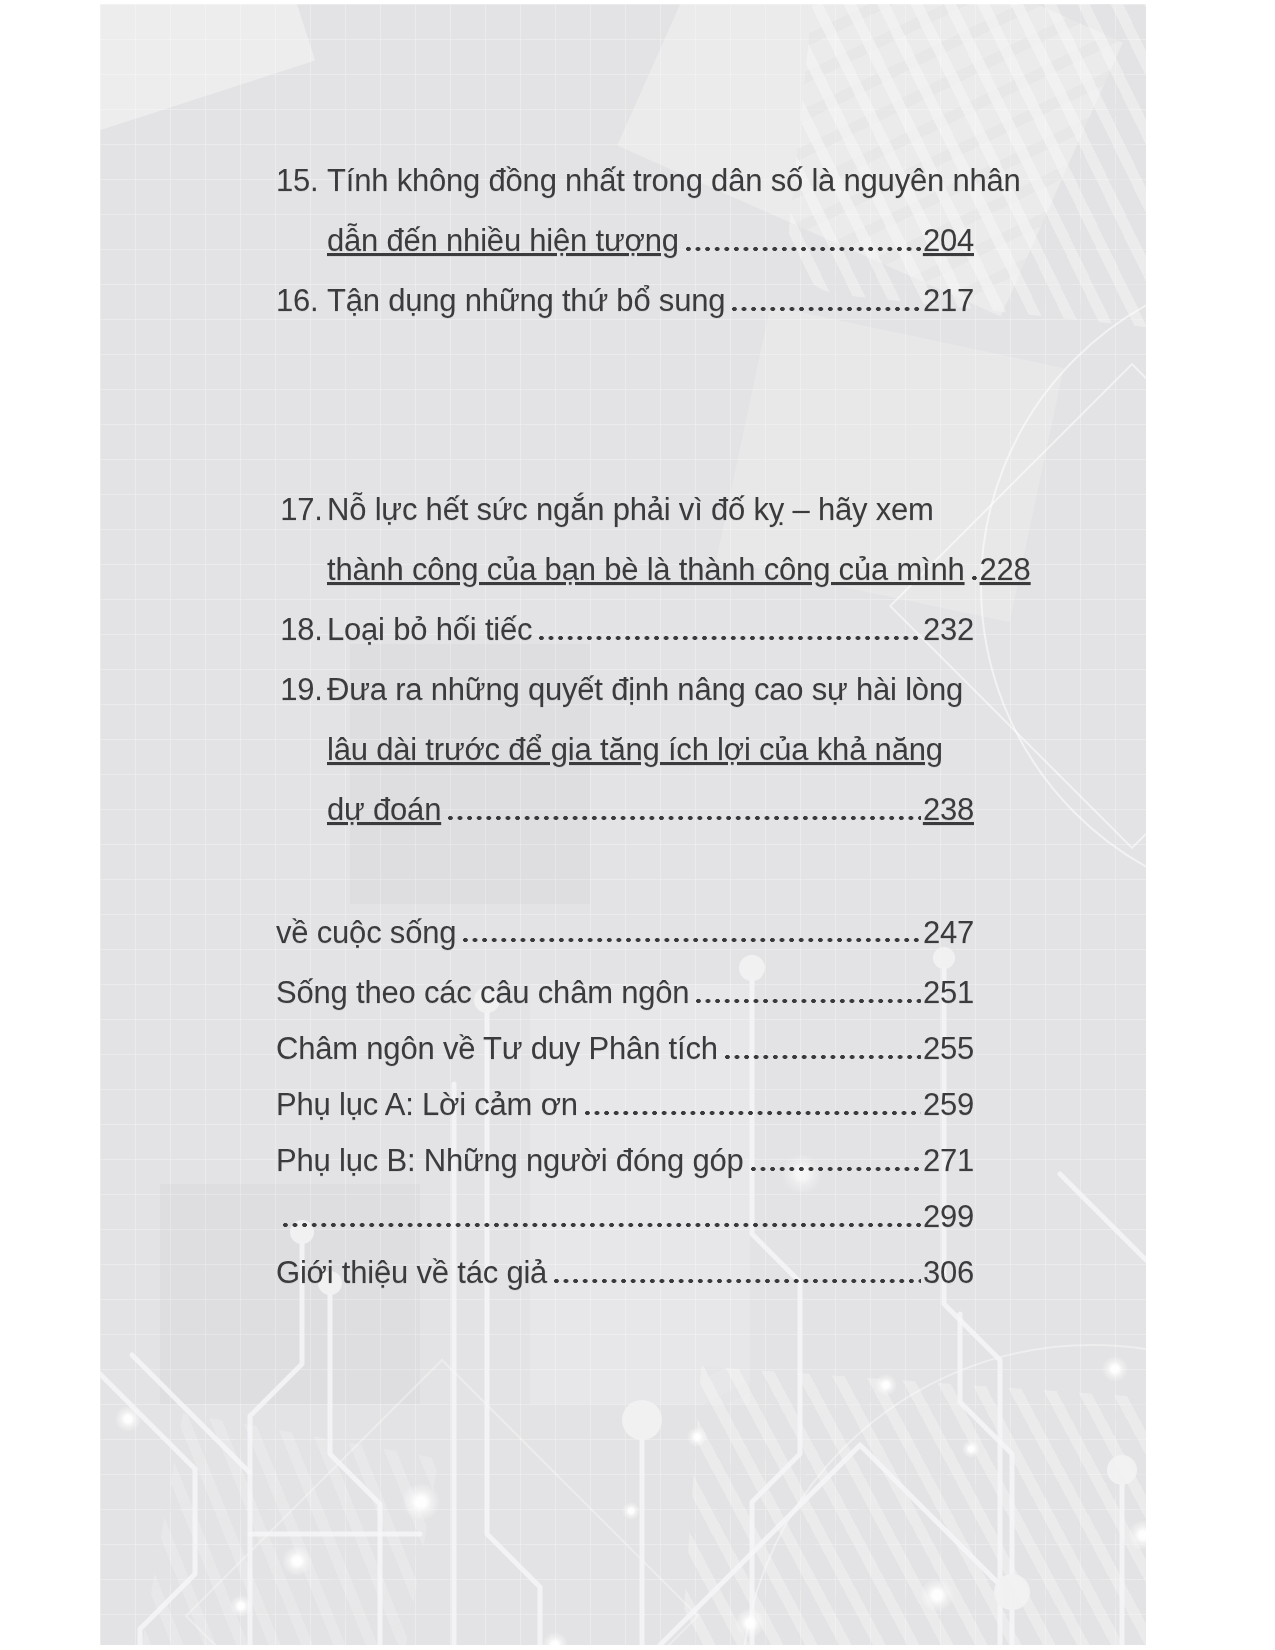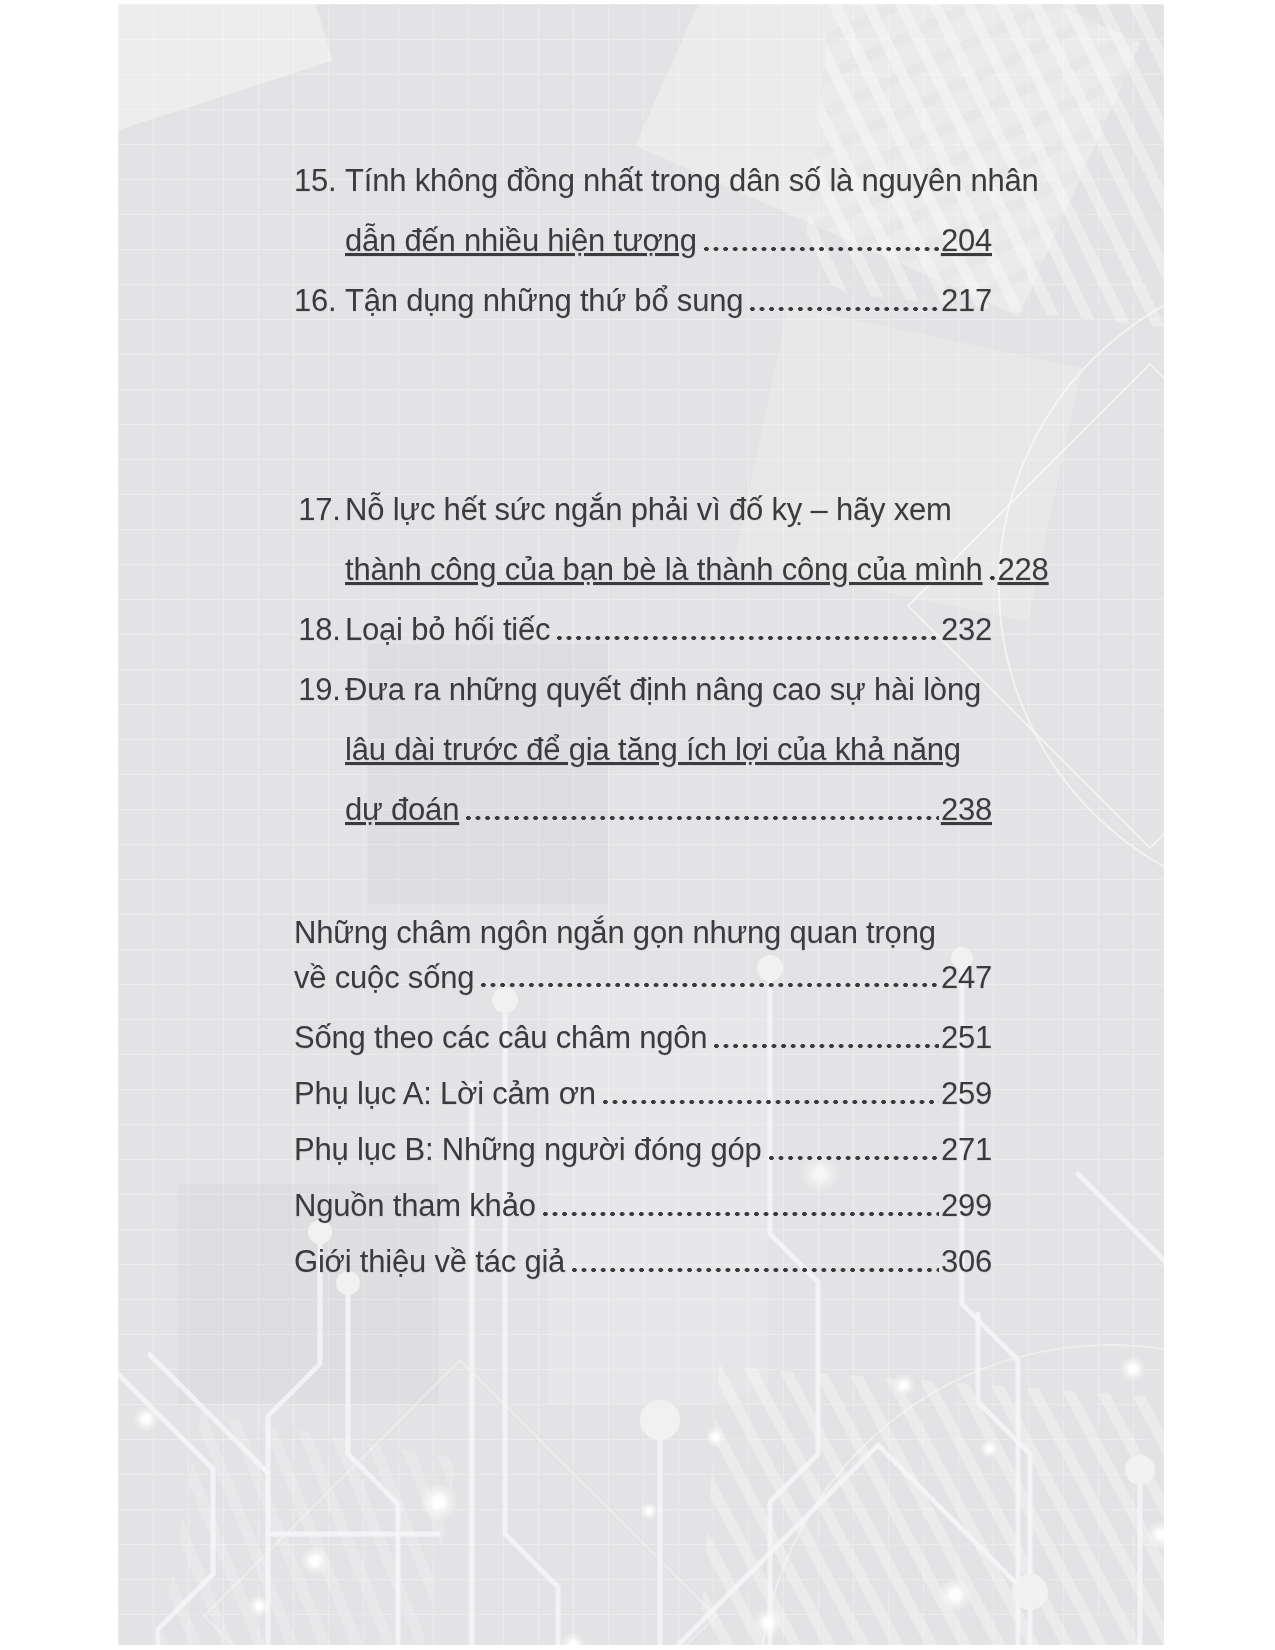--- a/index.html
+++ b/index.html
@@ -3,21 +3,21 @@
 <meta charset="utf-8">
 <style>
   html,body{margin:0;padding:0;}
   body{
     width:1275px;height:1650px;position:relative;background:#ffffff;
     font-family:"Liberation Sans","DejaVu Sans",sans-serif;
     -webkit-font-smoothing:antialiased;
   }
   
   .sheet{
-    position:absolute;left:118px;top:4px;width:1046px;height:1641px;
+    position:absolute;left:100px;top:4px;width:1046px;height:1641px;
     background:#e3e3e5;overflow:hidden;
   }
   
   .grid{
     position:absolute;inset:0;
     background-image:
       linear-gradient(rgba(255,255,255,.55) 1px, transparent 1px),
       linear-gradient(90deg, rgba(255,255,255,.55) 1px, transparent 1px);
     background-size:35px 35px;
     opacity:.5;
@@ -190,44 +190,45 @@
     </div>
     <div class="row cont">
       <span class="txt">dự đoán </span>
       <span class="leader"></span>
       <span class="pg">238</span>
     </div>
   </div>
 
   <div class="col sec-end">
     <div class="row tight">
-      <span class="txt">Những châm ngôn ngắn gọn nhưng quan trọng</span>
-    </div>
-    <div class="row tight">
       <span class="txt">về cuộc sống </span>
       <span class="leader"></span>
       <span class="pg">247</span>
     </div>
     <div class="row gap">
       <span class="txt">Sống theo các câu châm ngôn</span>
       <span class="leader"></span>
       <span class="pg">251</span>
     </div>
     <div class="row">
+      <span class="txt">Châm ngôn về Tư duy Phân tích </span>
+      <span class="leader"></span>
+      <span class="pg">255</span>
+    </div>
+    <div class="row">
       <span class="txt">Phụ lục A: Lời cảm ơn </span>
       <span class="leader"></span>
       <span class="pg">259</span>
     </div>
     <div class="row">
       <span class="txt">Phụ lục B: Những người đóng góp</span>
       <span class="leader"></span>
       <span class="pg">271</span>
     </div>
     <div class="row">
-      <span class="txt">Nguồn tham khảo </span>
       <span class="leader"></span>
       <span class="pg">299</span>
     </div>
     <div class="row">
       <span class="txt">Giới thiệu về tác giả</span>
       <span class="leader"></span>
       <span class="pg">306</span>
     </div>
   </div>
 

